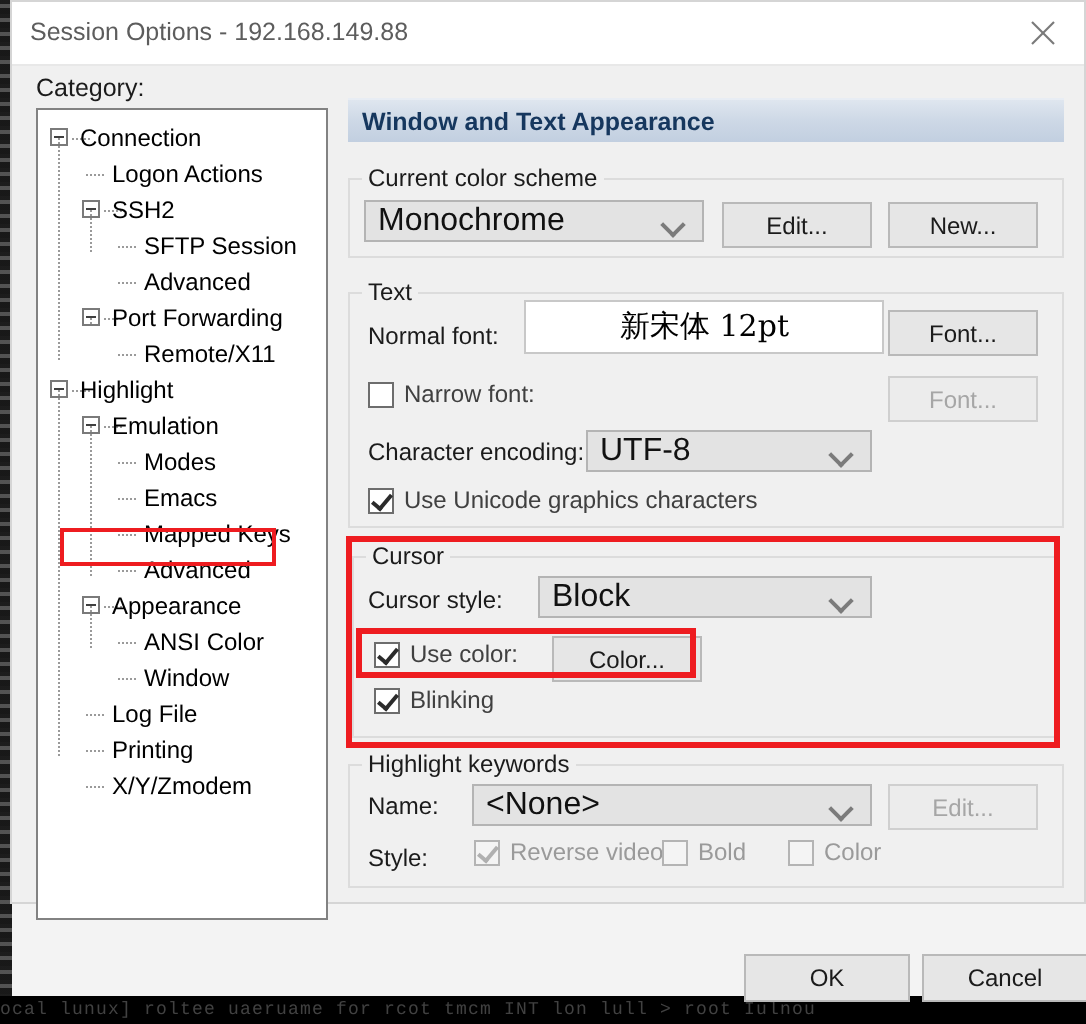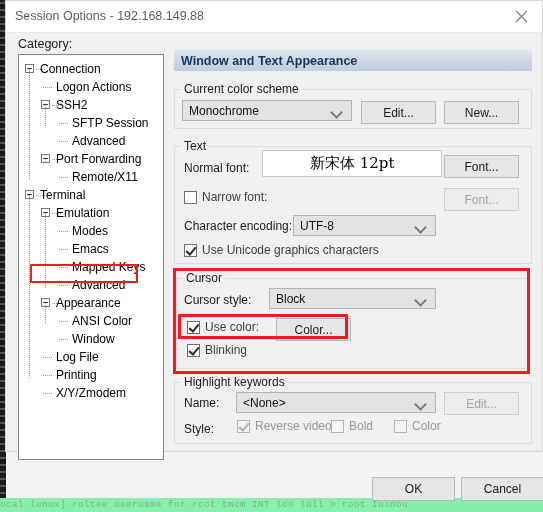--- a/index.html
+++ b/index.html
@@ -15,21 +15,21 @@
     position:absolute;left:0;top:0;width:543px;height:512px;
     background:#f3f3f3;
   }
   .term-left{
     position:absolute;left:0;top:0;width:6px;height:512px;
     background:repeating-linear-gradient(to bottom,#111 0px,#111 2px,#4a4a4a 2px,#4a4a4a 4px,#0d0d0d 4px,#0d0d0d 7px);
     opacity:.95;
   }
   .term-bottom{
     position:absolute;left:0;bottom:0;width:543px;height:14px;
-    background:#86efac;overflow:hidden;
+    background:#000000;overflow:hidden;
     color:#777;font-family:"Liberation Mono","DejaVu Sans Mono",monospace;
     font-size:9px;white-space:nowrap;line-height:14px;
     letter-spacing:.6px;
   }
   .term-bottom span{opacity:.55;}
 
   
   .dialog{
     position:absolute;left:5px;top:0;width:538px;height:452px;
     background:#f0f0f0;
@@ -100,21 +100,21 @@
     font-size:12px;color:#1b1b1b;
   }
 
   .lbl-static{position:absolute;font-size:12px;color:#1b1b1b;white-space:nowrap;}
 
   .combo{
     position:absolute;height:21px;background:#e3e3e3;
     border:1px solid #b4b4b4;box-sizing:border-box;
     display:flex;align-items:center;
   }
-  .combo .cval{padding-left:6px;font-size:12px;color:#111;}
+  .combo .cval{padding-left:6px;font-size:16px;color:#111;}
   .combo .carrow{
     position:absolute;right:8px;top:5px;width:11px;height:11px;
   }
   .combo .carrow:before{
     content:"";position:absolute;left:0;top:2px;width:7px;height:7px;
     border-right:2px solid #7b7b7b;border-bottom:2px solid #7b7b7b;
     transform:rotate(45deg);
   }
 
   .btn{
@@ -206,21 +206,21 @@
           <span class="dash" style="left: 33px;"></span>
           <span class="lbl" style="left: 37px;">Port Forwarding</span>
         </div>
         <div class="node">
           <span class="dash" style="left: 40px;"></span>
           <span class="lbl" style="left: 53px;">Remote/X11</span>
         </div>
         <div class="node">
           <span class="exp" style="left: 6px;"></span>
           <span class="dash" style="left: 17px;"></span>
-          <span class="lbl" style="left: 21px;">Terminal</span>
+          <span class="lbl" style="left: 21px;">Highlight</span>
         </div>
         <div class="node">
           <span class="exp" style="left: 22px;"></span>
           <span class="dash" style="left: 33px;"></span>
           <span class="lbl" style="left: 37px;">Emulation</span>
         </div>
         <div class="node">
           <span class="dash" style="left: 40px;"></span>
           <span class="lbl" style="left: 53px;">Modes</span>
         </div>

